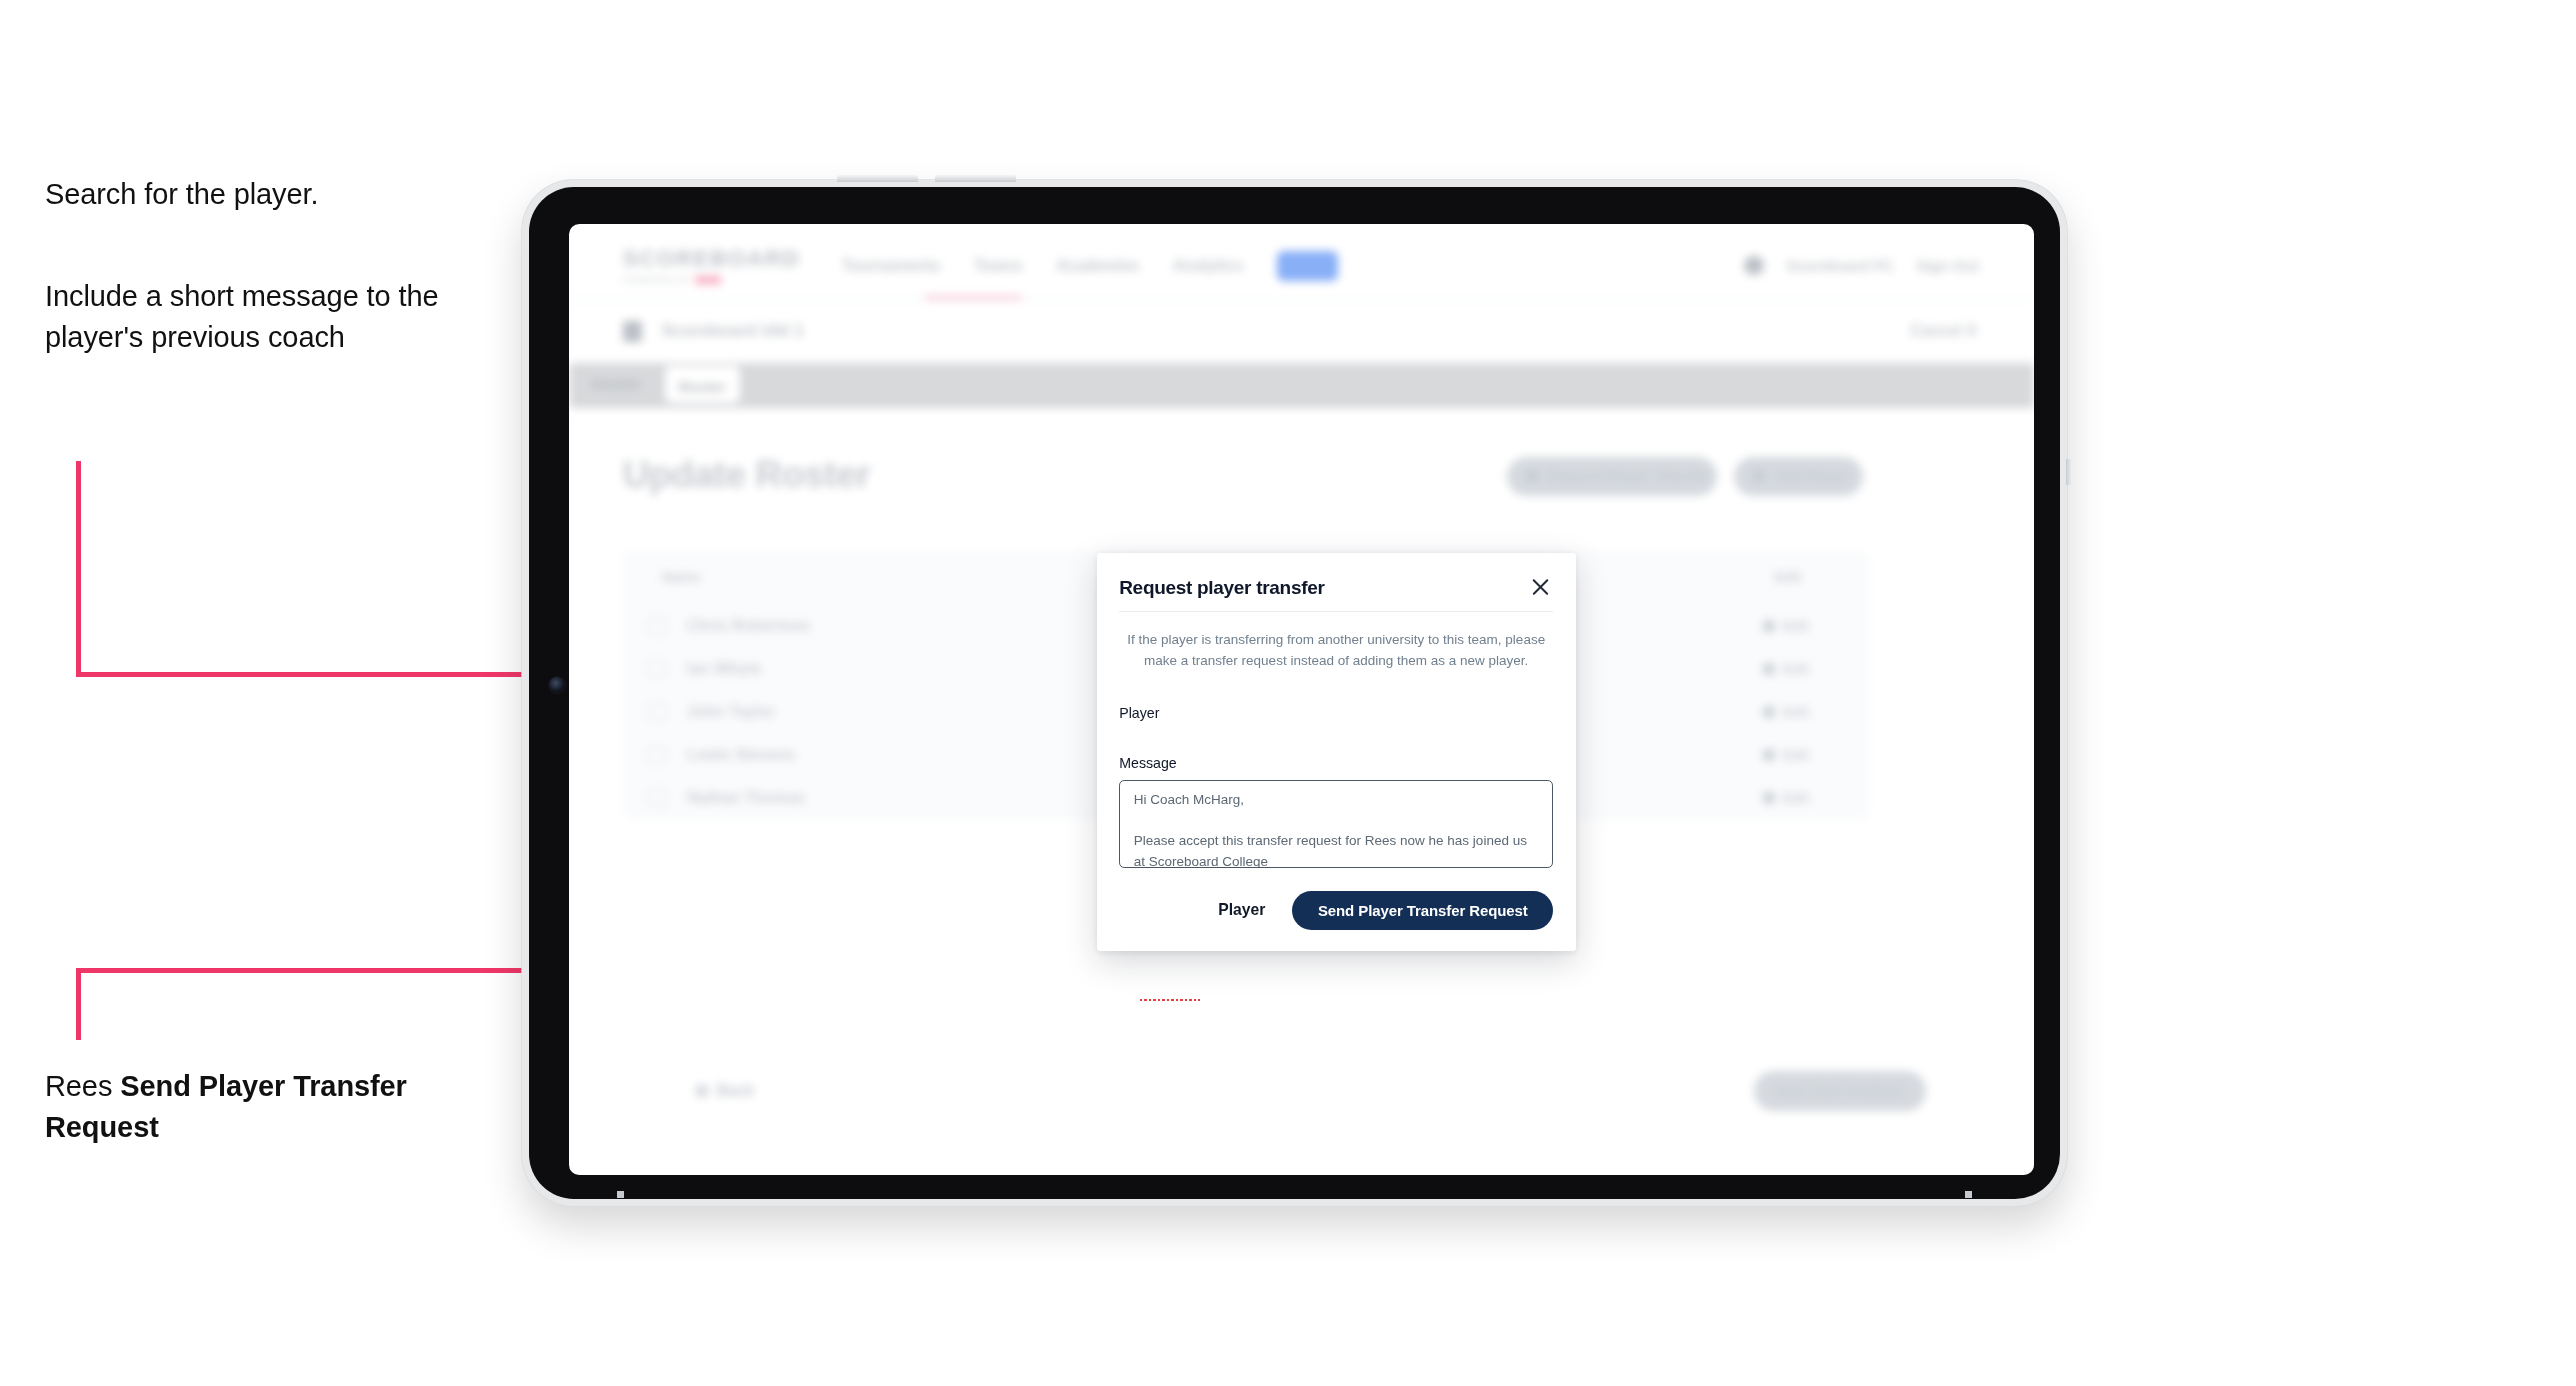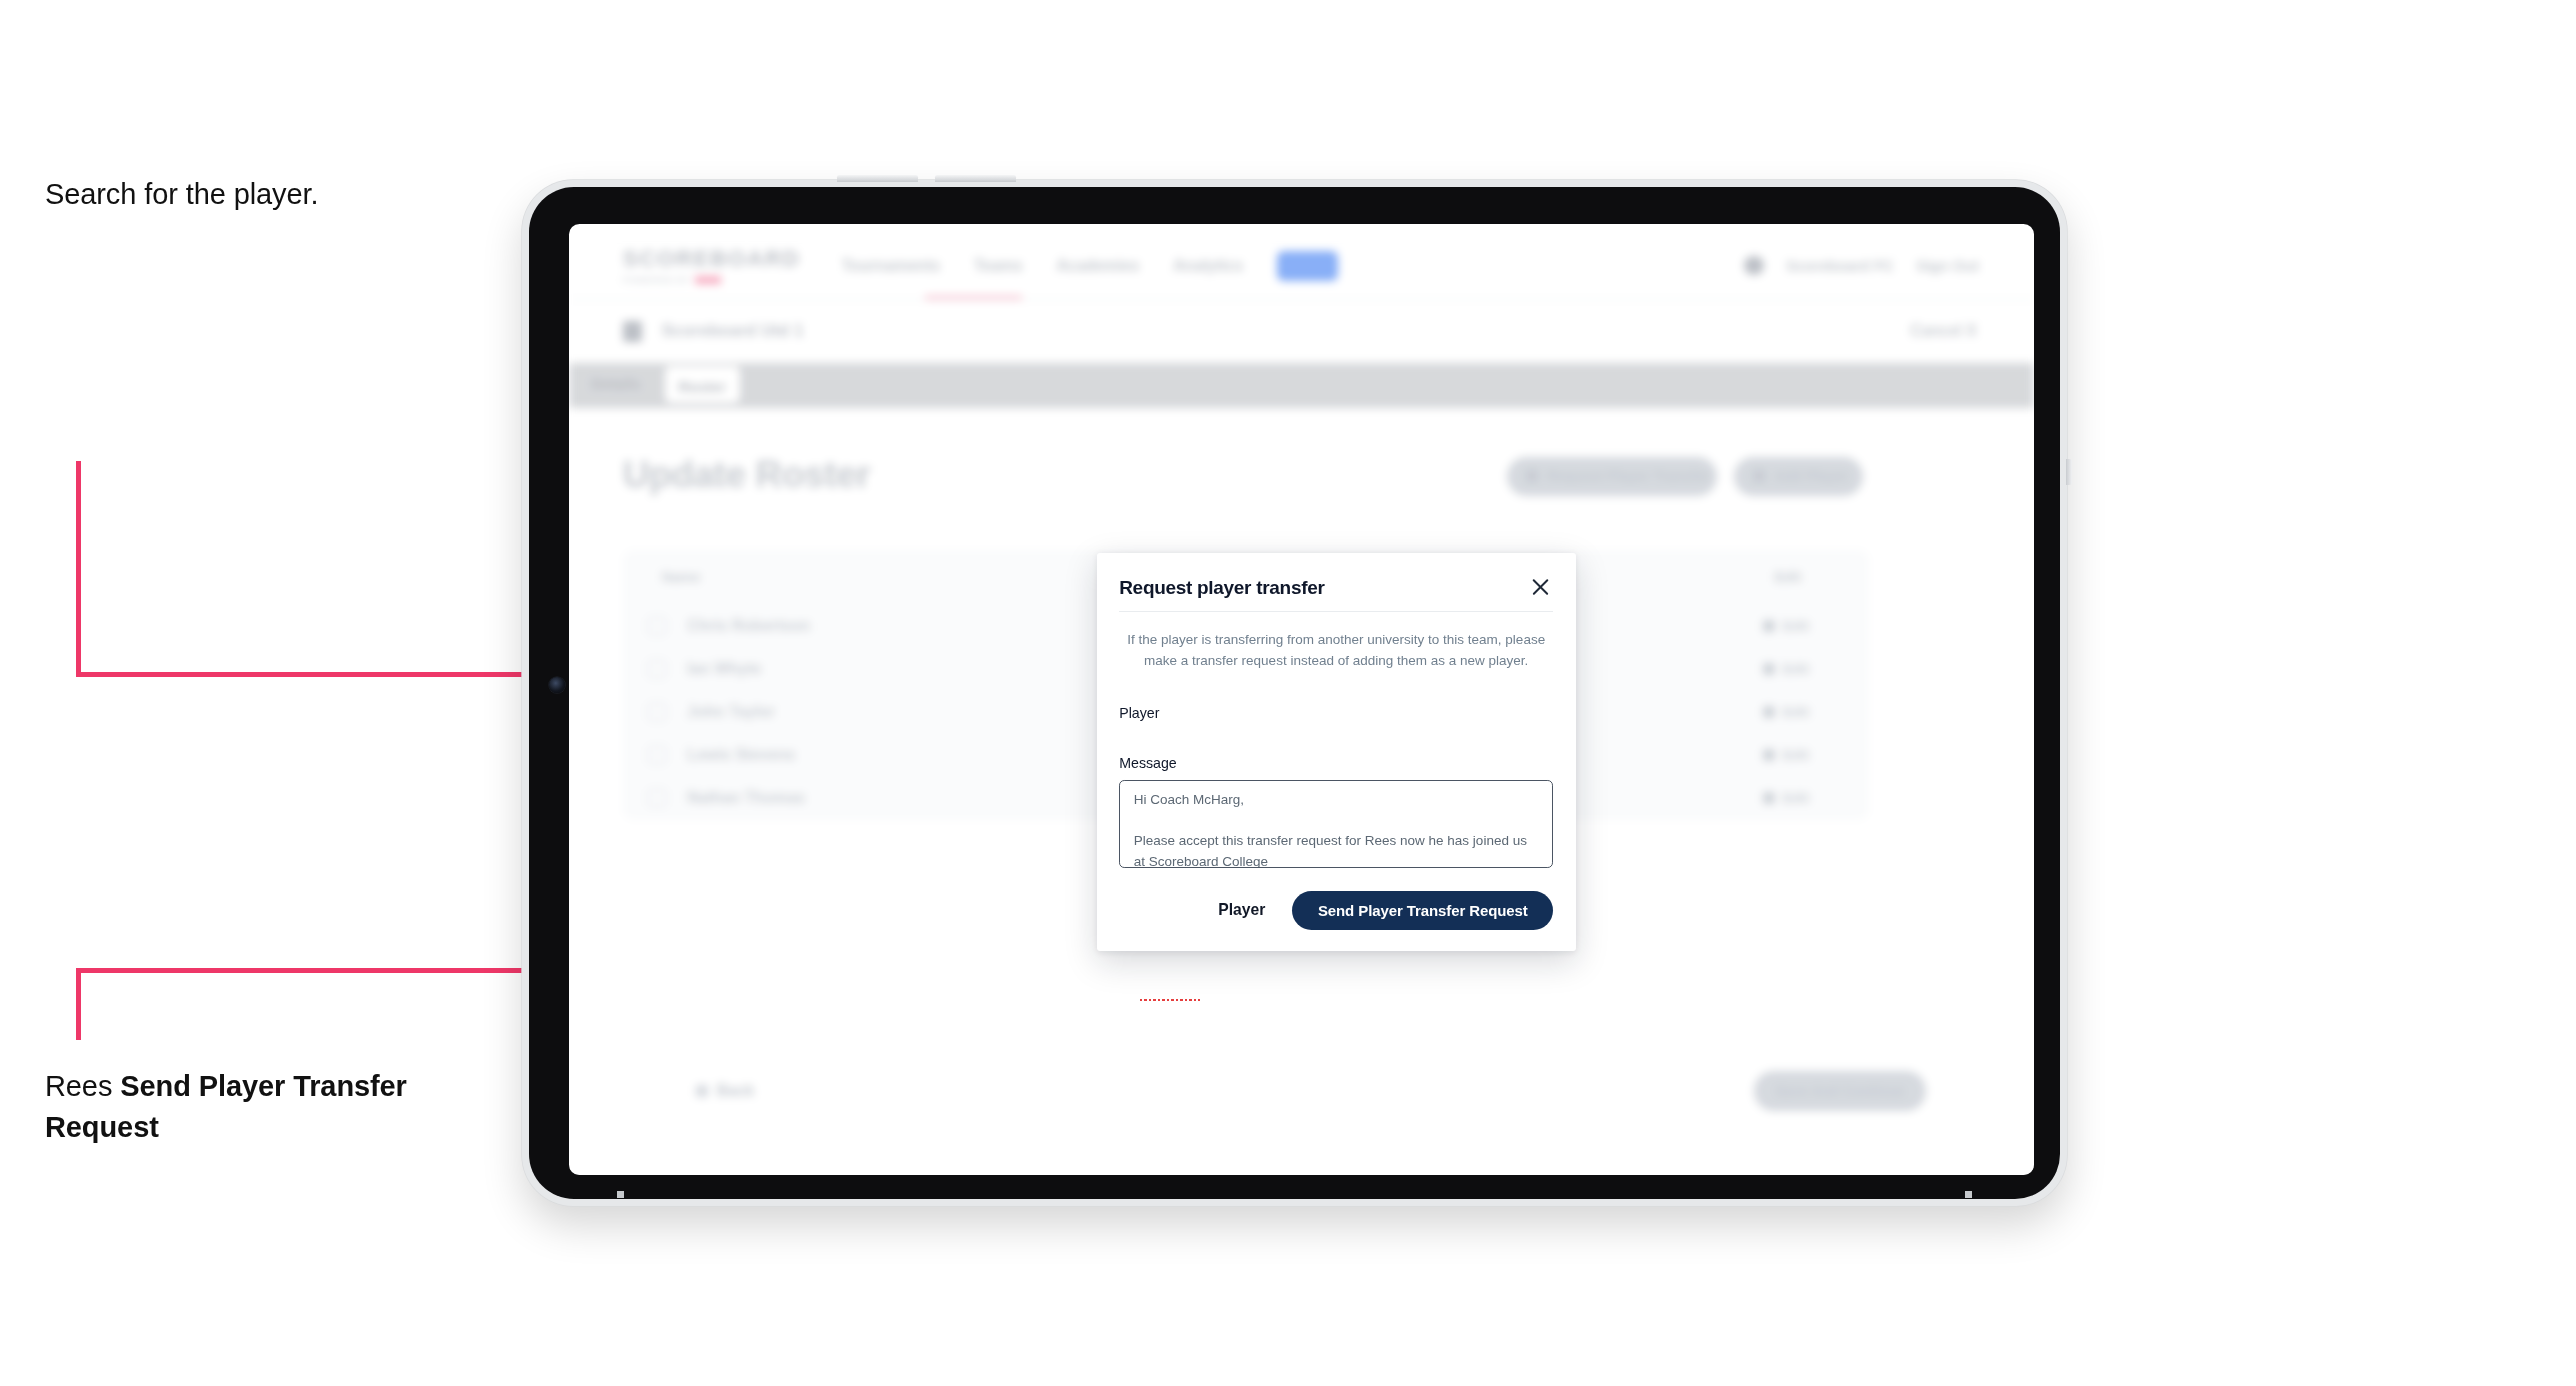--- a/index.html
+++ b/index.html
@@ -204,20 +204,21 @@
               cursor: pointer; font-family: "Liberation Sans", sans-serif;
               letter-spacing: -0.1px; }
 </style>
 </head>
 <body>
 
 <div id="root">
 
   <div class="anno" id="anno-top">Search for the player.</div>
 
+  <div class="anno" id="anno-middle">Include a short message to the player's previous coach</div>
 
   <div class="anno" id="anno-bottom"><span>Rees </span><b>Send Player Transfer Request</b></div>
 
   <div class="arrow-line" id="a1-v"></div>
   <div class="arrow-line" id="a1-h"></div>
   <svg class="arrow-head" style="left:1003px; top:645px;" width="45" height="58" viewBox="0 0 60 78">
     <path d="M8 8 L44 39 L8 70" fill="none" stroke="#EE3768" stroke-width="7" stroke-linecap="round" stroke-linejoin="round"></path>
   </svg>
 
   <div class="arrow-line" id="a2-v"></div>

